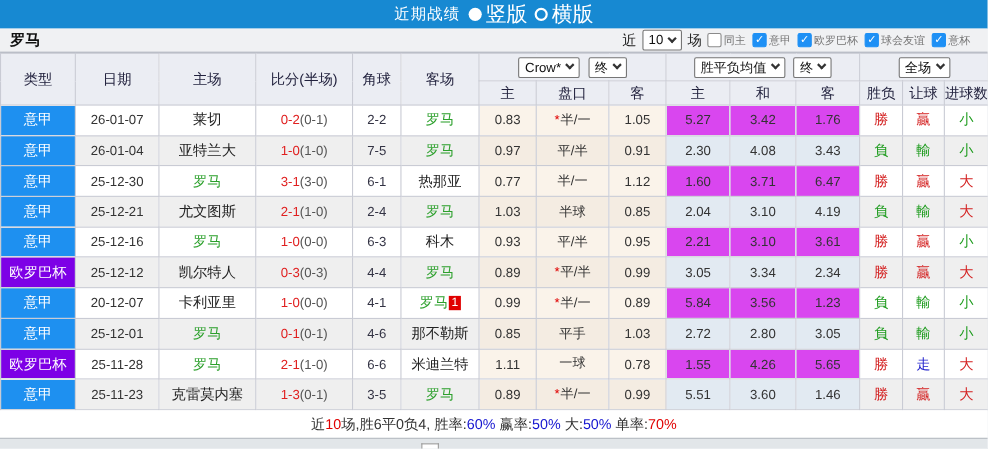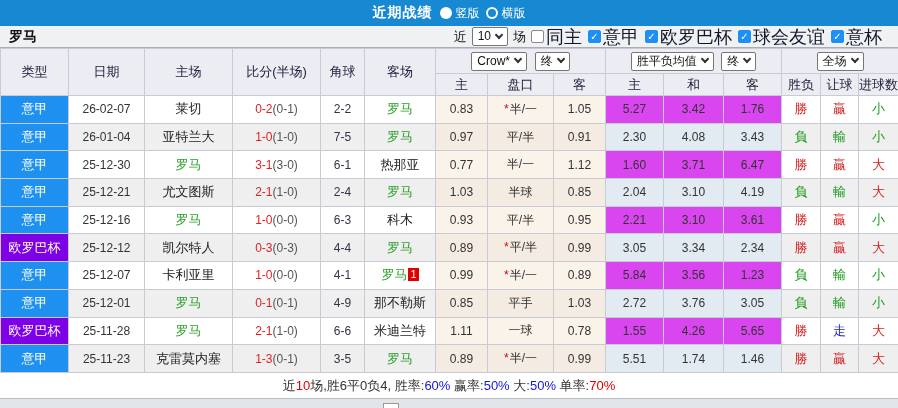--- a/index.html
+++ b/index.html
@@ -2,37 +2,37 @@
 <html><head>
 <meta charset="utf-8">
 <style>
   * { margin:0; padding:0; box-sizing:border-box; }
   html,body { background:#dde3e8; }
   body { font-family:"Liberation Sans","DejaVu Sans",sans-serif; }
   .page { position:relative; width:898px; height:408px; background:#fff; overflow:hidden; }
 
   
   .topbar { height:26px; background:#1789d2; display:flex; align-items:center; justify-content:center; gap:7px; color:#fff; }
-  .topbar-title { font-weight:bold; font-size:14px; letter-spacing:1px; }
+  .topbar-title { font-weight:normal; font-size:14px; letter-spacing:1px; }
   .radio-group { display:flex; align-items:center; gap:6px; }
-  .radio-opt { display:flex; align-items:center; gap:4px; font-size:12px;text-align:right; }
+  .radio-opt { display:flex; align-items:center; gap:4px; font-size:19px;text-align:right; }
   .radio { display:inline-block; width:12px; height:12px; border-radius:50%; }
   .radio.sel { background:#fff; }
   .radio.unsel { border:2px solid #fff; background:transparent; }
 
   
   .filterbar { height:22px; background:#f0f1f3; display:flex; align-items:center; border-bottom:1px solid #a9adb8; }
   .team-title { font-weight:bold; font-size:14px; color:#111; margin-left:9px; }
   .filters { margin-left:auto; margin-right:16px; display:flex; align-items:center; gap:5px; font-size:13px; color:#222; }
   .select { display:inline-flex; align-items:center; background:#fff; border:1px solid #767676; border-radius:2px; padding:1px 5px 2px 5px; font-size:12px; color:#111; line-height:14px; cursor:default; }
   .chev { display:inline-block; width:6px; height:6px; border-right:2px solid #333; border-bottom:2px solid #333; transform:rotate(45deg); margin-left:5px; margin-top:-3px; }
   .cb-wrap { display:inline-flex; align-items:center; gap:2px; }
   .cb { display:inline-flex; width:13px; height:13px; border-radius:2px; align-items:center; justify-content:center; font-size:10px; font-weight:bold; color:#fff; background:#fff; border:1px solid #8a8a8a; }
   .cb.on { background:#1e90f5; border-color:#1e90f5; }
-  .cb-label { font-size:18px; color:#0f172a; }
+  .cb-label { font-size:10px; color:#737373; }
 
   
   table { border-collapse:collapse; table-layout:fixed; width:898px; }
   th, td { border:1px solid #c9cbd4; text-align:center; overflow:hidden; white-space:nowrap; }
   thead th { background:#ebedf3; color:#22223e; font-weight:normal; font-size:13px; }
   tr.h1 th { height:25px; }
   tr.h2 th { height:22px; font-size:13px; }
   .hgroup { background:#ebedf3; }
   .hgroup .select { margin:0 2px; }
   tbody td { height:27.7px; font-size:12px; color:#333; background:#fff; }
@@ -170,21 +170,21 @@
         <th>和</th>
         <th>客</th>
         <th>胜负</th>
         <th>让球</th>
         <th>进球数</th>
       </tr>
     </thead>
     <tbody id="results-body">
         <tr>
           <td class="league" style="background:#1e90f0">意甲</td>
-          <td>26-02-07</td>
+          <td>26-01-07</td>
           <td class="team">莱切</td>
           <td><span class="sc">0-2</span><span class="half">(0-1)</span></td>
           <td class="corner">2-2</td>
           <td class="team roma">罗马</td>
           <td class="crow">0.83</td>
           <td class="crow"><span class="star">*</span>半/一</td>
           <td class="crow">1.05</td>
           <td class="avg">5.27</td>
           <td class="avg">3.42</td>
           <td class="avg">1.76</td>
@@ -272,47 +272,47 @@
           <td class="crow">0.99</td>
           <td class="avg">3.05</td>
           <td class="avg">3.34</td>
           <td class="avg">2.34</td>
           <td class="res" style="color:#d42222">勝</td>
           <td class="res" style="color:#d42222">贏</td>
           <td class="res" style="color:#d42222">大</td>
         </tr>
         <tr>
           <td class="league" style="background:#1e90f0">意甲</td>
-          <td>25-12-07</td>
+          <td>20-12-07</td>
           <td class="team">卡利亚里</td>
           <td><span class="sc">1-0</span><span class="half">(0-0)</span></td>
           <td class="corner">4-1</td>
           <td class="team roma">罗马<span class="red-card">1</span></td>
           <td class="crow">0.99</td>
           <td class="crow"><span class="star">*</span>半/一</td>
           <td class="crow">0.89</td>
           <td class="avg">5.84</td>
           <td class="avg">3.56</td>
           <td class="avg">1.23</td>
           <td class="res" style="color:#1a9a1a">負</td>
           <td class="res" style="color:#1a9a1a">輸</td>
           <td class="res" style="color:#1a9a1a">小</td>
         </tr>
         <tr class="alt">
           <td class="league" style="background:#1e90f0">意甲</td>
           <td>25-12-01</td>
           <td class="team roma">罗马</td>
           <td><span class="sc">0-1</span><span class="half">(0-1)</span></td>
-          <td class="corner">4-9</td>
+          <td class="corner">4-6</td>
           <td class="team">那不勒斯</td>
           <td class="crow">0.85</td>
           <td class="crow">平手</td>
           <td class="crow">1.03</td>
           <td class="avg">2.72</td>
-          <td class="avg">3.76</td>
+          <td class="avg">2.80</td>
           <td class="avg">3.05</td>
           <td class="res" style="color:#1a9a1a">負</td>
           <td class="res" style="color:#1a9a1a">輸</td>
           <td class="res" style="color:#1a9a1a">小</td>
         </tr>
         <tr>
           <td class="league" style="background:#7d00e6">欧罗巴杯</td>
           <td>25-11-28</td>
           <td class="team roma">罗马</td>
           <td><span class="sc">2-1</span><span class="half">(1-0)</span></td>
@@ -332,21 +332,21 @@
           <td class="league" style="background:#1e90f0">意甲</td>
           <td>25-11-23</td>
           <td class="team">克雷莫内塞</td>
           <td><span class="sc">1-3</span><span class="half">(0-1)</span></td>
           <td class="corner">3-5</td>
           <td class="team roma">罗马</td>
           <td class="crow">0.89</td>
           <td class="crow"><span class="star">*</span>半/一</td>
           <td class="crow">0.99</td>
           <td class="avg">5.51</td>
-          <td class="avg">1.74</td>
+          <td class="avg">3.60</td>
           <td class="avg">1.46</td>
           <td class="res" style="color:#d42222">勝</td>
           <td class="res" style="color:#d42222">贏</td>
           <td class="res" style="color:#d42222">大</td>
         </tr>
       </tbody>
   </table>
 
   <div class="footer" id="footer-line"><span style="color: rgb(51, 51, 51);">近</span><span style="color: rgb(224, 0, 0);">10</span><span style="color: rgb(51, 51, 51);">场,胜6平0负4, 胜率:</span><span style="color: rgb(21, 21, 208);">60%</span><span style="color: rgb(51, 51, 51);"> 赢率:</span><span style="color: rgb(21, 21, 208);">50%</span><span style="color: rgb(51, 51, 51);"> 大:</span><span style="color: rgb(21, 21, 208);">50%</span><span style="color: rgb(51, 51, 51);"> 单率:</span><span style="color: rgb(224, 0, 0);">70%</span></div>
 

